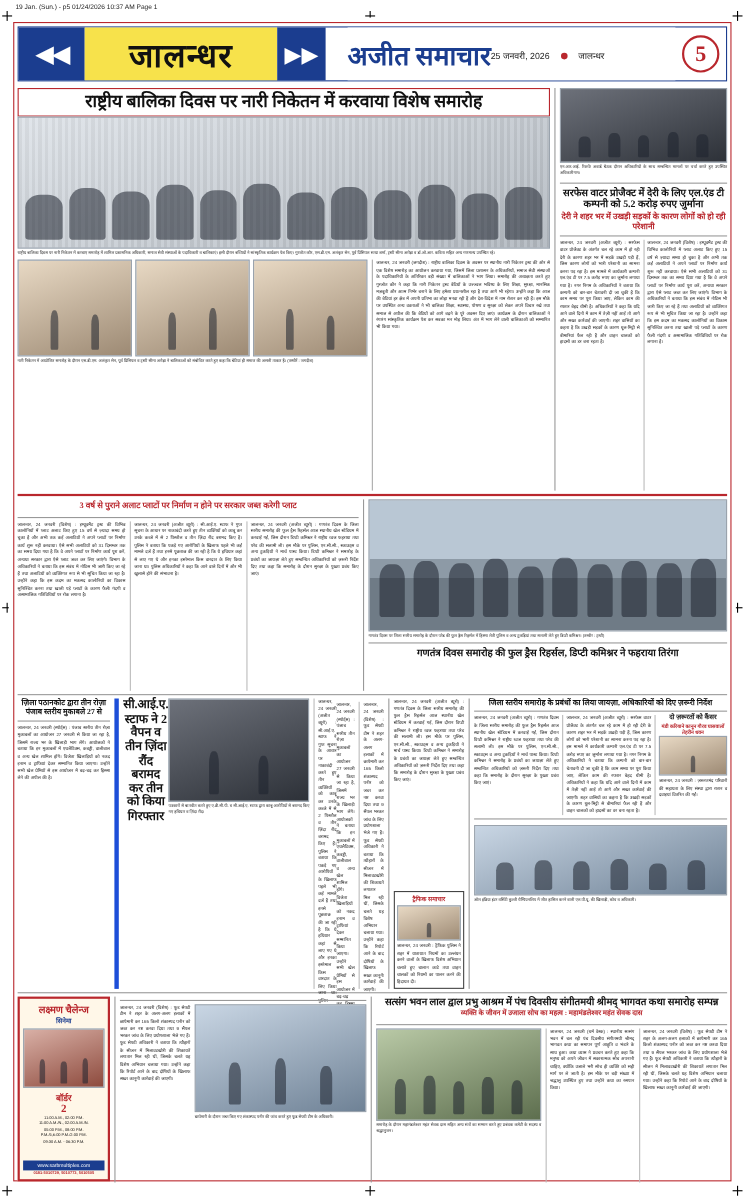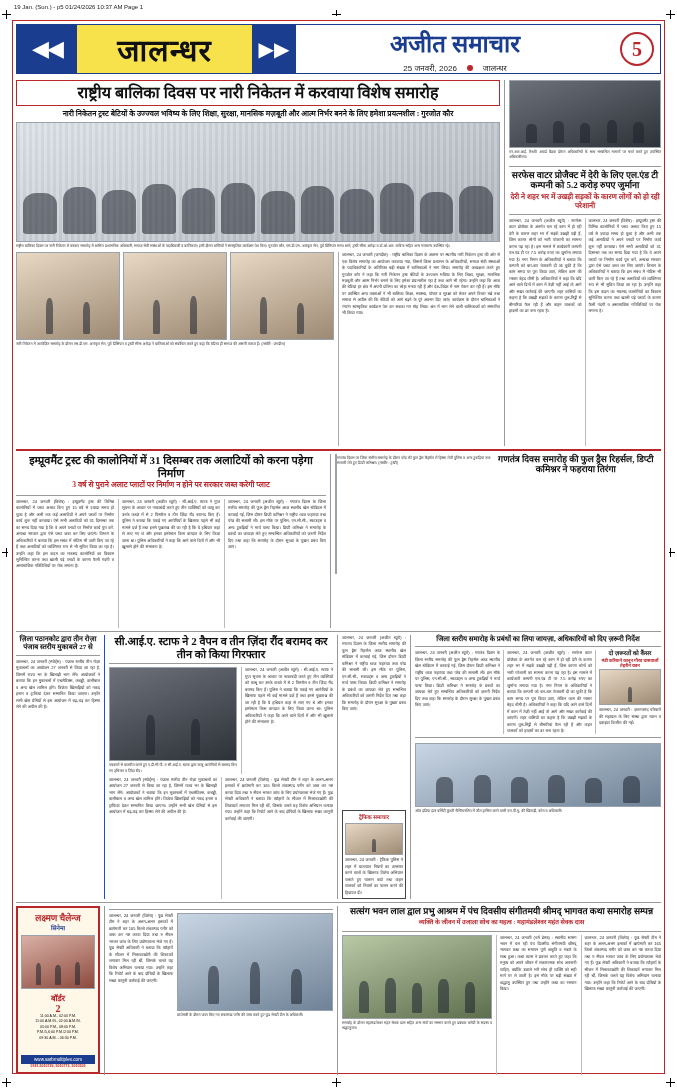--- a/index.html
+++ b/index.html
@@ -17,21 +17,21 @@
   .inner{position:absolute;left:4px;top:4px;width:653px;height:1054px;border:1px solid #b9272d;box-sizing:border-box;}
 
   
   .masthead{position:relative;height:48px;margin:3px;border:1px solid #1b3d8f;background:#fff;display:flex;align-items:stretch;}
   .mh-left{flex:0 0 60px;background:#1b3d8f;color:#fff;display:flex;align-items:center;justify-content:center;font-size:22px;letter-spacing:-2px;}
   .mh-jal{flex:0 0 175px;background:#f7e24b;display:flex;align-items:center;justify-content:center;}
   .mh-jal span{font-family:"Liberation Serif",serif;font-weight:bold;font-size:30px;color:#111;letter-spacing:1px;}
   .mh-sam{flex:0 0 175px;background:#b9272d;display:flex;align-items:center;justify-content:center;}
   .mh-sam span{font-family:"Liberation Serif",serif;font-weight:bold;font-size:30px;color:#fff;letter-spacing:1px;}
   .mh-arrow{flex:0 0 44px;background:#1b3d8f;color:#fff;display:flex;align-items:center;justify-content:center;font-size:20px;}
-  .mh-right{flex:1;background:#fff;display:flex;flex-direction:column;align-items:center;justify-content:flex-end;}
+  .mh-right{flex:1;background:#fff;display:flex;align-items:center;justify-content:flex-start;margin-left:20px;}
   .mh-right .ajit{font-family:"Liberation Serif",serif;font-weight:bold;font-size:24px;color:#1b3d8f;}
   .mh-meta{display:flex;align-items:center;gap:10px;font-size:8px;color:#222;margin-top:3px;}
   .mh-meta .dot{width:6px;height:6px;border-radius:50%;background:#b9272d;display:inline-block;}
   .mh-page{flex:0 0 46px;display:flex;align-items:center;justify-content:center;}
   .mh-page .circ{width:30px;height:30px;border:2px solid #b9272d;border-radius:50%;display:flex;align-items:center;justify-content:center;font-family:"Liberation Serif",serif;font-size:20px;font-weight:bold;color:#b9272d;}
 
   
   .cols{display:flex;gap:4px;padding:3px;box-sizing:border-box;}
   .rule{border-top:1px solid #999;margin:3px 0;}
   .hl{font-family:"Liberation Serif",serif;font-weight:bold;color:#111;line-height:1.12;}
@@ -109,21 +109,20 @@
           <div class="circ">5</div>
         </div>
       </div>
 
       <div class="cols" style="height:372px;">
 
         <div style="flex:0 0 484px;display:flex;flex-direction:column;">
           <div class="boxred" style="padding:3px;">
             <div class="hl big1 center">राष्ट्रीय बालिका दिवस पर नारी निकेतन में करवाया विशेष समारोह</div>
           </div>
-          <div class="hl center" style="font-size:7.6px;line-height:1.3;padding:3px 10px;">नारी निकेतन ट्रस्ट बेटियों के उज्ज्वल भविष्य के लिए शिक्षा, सुरक्षा, मानसिक मज़बूती और आत्म निर्भर बनने के लिए हमेशा प्रयत्नशील : गुरजोत कौर</div>
 
           <div class="photo" style="height:118px;margin:0 0 2px 0;">
             <div class="ph-in"></div>
             <div class="figs">
               <i style="height:58%"></i>
                 <i style="height:66%"></i>
                 <i style="height:62%"></i>
                 <i style="height:70%"></i>
               <i style="height:64%"></i>
                 <i style="height:72%"></i>
@@ -191,31 +190,30 @@
             <div style="flex:1;border-left:1px solid #bbb;padding-left:3px;" class="txt">जालन्धर, 24 जनवरी (विशेष) : इम्प्रूवमैंट ट्रस्ट की विभिन्न कालोनियों में प्लाट अलाट किए हुए 15 वर्ष से ज़्यादा समय हो चुका है और अभी तक कई अलाटियों ने अपने प्लाटों पर निर्माण कार्य शुरू नहीं करवाया। ऐसे सभी अलाटियों को 31 दिसम्बर तक का समय दिया गया है कि वे अपने प्लाटों पर निर्माण कार्य पूरा करें, अन्यथा सरकार द्वारा ऐसे प्लाट जब्त कर लिए जाएंगे। विभाग के अधिकारियों ने बताया कि इस संबंध में नोटिस भी जारी किए जा रहे हैं तथा अलाटियों को व्यक्तिगत रूप से भी सूचित किया जा रहा है। उन्होंने कहा कि इस कदम का मकसद कालोनियों का विकास सुनिश्चित करना तथा खाली पड़े प्लाटों के कारण फैली गंदगी व असामाजिक गतिविधियों पर रोक लगाना है।</div>
           </div>
         </div>
       </div>
 
       <div style="border-top:2px solid #b9272d;margin:0 3px;"></div>
 
       <div class="cols" style="height:180px;">
 
         <div style="flex:0 0 310px;display:flex;flex-direction:column;">
-          <div class="hl big3 center" style="line-height:1.15;">इम्प्रूवमैंट ट्रस्ट की कालोनियों में 31 दिसम्बर तक अलाटियों को करना पड़ेगा निर्माण</div>
           <div class="hl center red" style="font-size:7.6px;margin:2px 0;">3 वर्ष से पुराने अलाट प्लाटों पर निर्माण न होने पर सरकार जब्त करेगी प्लाट</div>
           <div class="rule"></div>
           <div style="display:flex;gap:4px;flex:1;">
             <div class="txt" style="flex:1;">जालन्धर, 24 जनवरी (विशेष) : इम्प्रूवमैंट ट्रस्ट की विभिन्न कालोनियों में प्लाट अलाट किए हुए 15 वर्ष से ज़्यादा समय हो चुका है और अभी तक कई अलाटियों ने अपने प्लाटों पर निर्माण कार्य शुरू नहीं करवाया। ऐसे सभी अलाटियों को 31 दिसम्बर तक का समय दिया गया है कि वे अपने प्लाटों पर निर्माण कार्य पूरा करें, अन्यथा सरकार द्वारा ऐसे प्लाट जब्त कर लिए जाएंगे। विभाग के अधिकारियों ने बताया कि इस संबंध में नोटिस भी जारी किए जा रहे हैं तथा अलाटियों को व्यक्तिगत रूप से भी सूचित किया जा रहा है। उन्होंने कहा कि इस कदम का मकसद कालोनियों का विकास सुनिश्चित करना तथा खाली पड़े प्लाटों के कारण फैली गंदगी व असामाजिक गतिविधियों पर रोक लगाना है।</div>
             <div class="txt" style="flex:1;border-left:1px solid #bbb;padding-left:3px;">जालन्धर, 24 जनवरी (अजीत ब्यूरो) : सी.आई.ए. स्टाफ ने गुप्त सूचना के आधार पर नाकाबंदी करते हुए तीन व्यक्तियों को काबू कर उनके कब्जे में से 2 पिस्तौल व तीन ज़िंदा रौंद बरामद किए हैं। पुलिस ने बताया कि पकड़े गए आरोपियों के खिलाफ पहले भी कई मामले दर्ज हैं तथा इनसे पूछताछ की जा रही है कि ये हथियार कहां से लाए गए थे और इनका इस्तेमाल किस वारदात के लिए किया जाना था। पुलिस अधिकारियों ने कहा कि आने वाले दिनों में और भी खुलासे होने की संभावना है।</div>
             <div class="txt" style="flex:1;border-left:1px solid #bbb;padding-left:3px;">जालन्धर, 24 जनवरी (अजीत ब्यूरो) : गणतंत्र दिवस के जिला स्तरीय समारोह की फुल ड्रैस रिहर्सल आज स्थानीय खेल स्टेडियम में करवाई गई, जिस दौरान डिप्टी कमिश्नर ने राष्ट्रीय ध्वज फहराया तथा परेड की सलामी ली। इस मौके पर पुलिस, एन.सी.सी., स्काउट्स व अन्य टुकड़ियों ने मार्च पास्ट किया। डिप्टी कमिश्नर ने समारोह के प्रबंधों का जायज़ा लेते हुए सम्बन्धित अधिकारियों को ज़रूरी निर्देश दिए तथा कहा कि समारोह के दौरान सुरक्षा के पुख्ता प्रबंध किए जाएं।</div>
           </div>
         </div>
 
-        <div style="flex:1;border-left:1px solid #999;padding-left:4px;display:flex;flex-direction:row;">
+        <div style="flex:1;border-left:1px solid #999;padding-left:4px;display:flex;flex-direction:column;">
           <div class="photo street" style="height:118px;">
             <div class="ph-in"></div>
             <div class="figs" style="bottom:10%;height:52%;">
               <i style="height:78%"></i>
                 <i style="height:84%"></i>
                 <i style="height:80%"></i>
                 <i style="height:86%"></i>
               <i style="height:76%"></i>
                 <i style="height:88%"></i>
                 <i style="height:79%"></i>
@@ -233,21 +231,21 @@
       <div style="border-top:1px solid #999;margin:0 3px;"></div>
 
       <div class="cols" style="height:270px;">
 
         <div style="flex:0 0 84px;display:flex;flex-direction:column;">
           <div class="hl" style="font-size:7px;text-align:center;line-height:1.2;">ज़िला पठानकोट द्वारा तीन रोज़ा पंजाब स्तरीय मुकाबले 27 से</div>
           <div class="rule"></div>
           <div class="txt" style="flex:1;">जालन्धर, 24 जनवरी (स्पोर्ट्स) : पंजाब स्तरीय तीन रोज़ा मुकाबलों का आयोजन 27 जनवरी से किया जा रहा है, जिसमें राज्य भर के खिलाड़ी भाग लेंगे। आयोजकों ने बताया कि इन मुकाबलों में एथलैटिक्स, कबड्डी, वालीबाल व अन्य खेल शामिल होंगे। विजेता खिलाड़ियों को नकद इनाम व ट्राफियां देकर सम्मानित किया जाएगा। उन्होंने सभी खेल प्रेमियों से इस आयोजन में बढ़-चढ़ कर हिस्सा लेने की अपील की है।</div>
         </div>
 
-        <div style="flex:0 0 224px;border-left:1px solid #1d4ed8;padding-left:4px;display:flex;flex-direction:column;justify-content:center;">
+        <div style="flex:0 0 224px;border-left:4px solid #1d4ed8;padding-left:4px;display:flex;justify-content:center;">
           <div class="hl big3 center" style="line-height:1.15;">सी.आई.ए. स्टाफ ने 2 वैपन व तीन ज़िंदा रौंद बरामद कर तीन को किया गिरफ्तार</div>
           <div class="rule"></div>
           <div style="display:flex;gap:4px;">
             <div style="flex:0 0 128px;">
               <div class="photo dark" style="height:92px;">
                 <div class="ph-in"></div>
                 <div class="figs">
                     <i style="height:72%"></i>
                     <i style="height:64%"></i>
                   </div>

